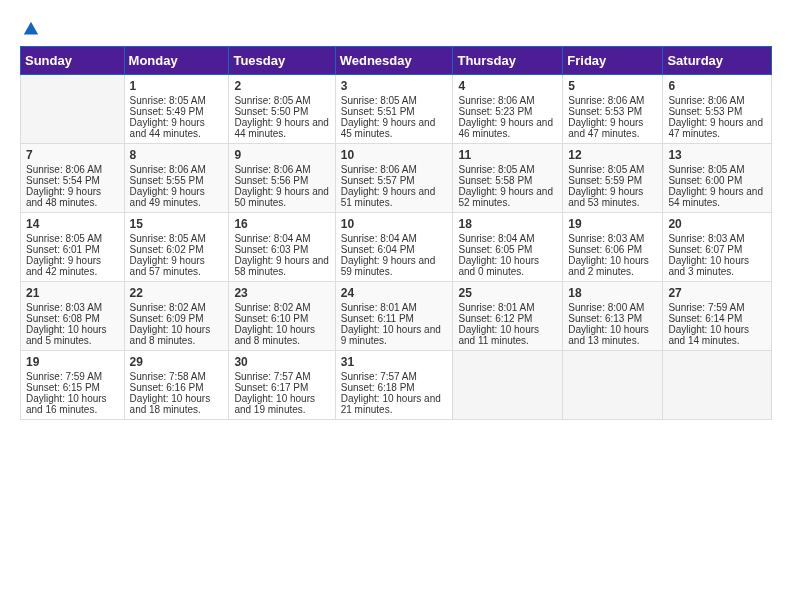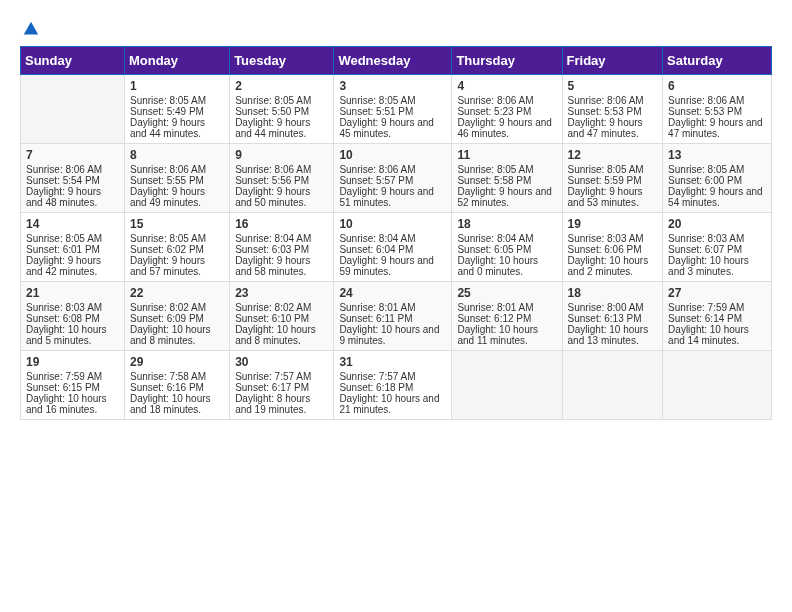--- a/index.html
+++ b/index.html
@@ -141,20 +141,20 @@
         <td><span class="day-num">22</span><span>Sunrise: 8:02 AM</span><br><span>Sunset: 6:09 PM</span><br><span>Daylight: 10 hours and 8 minutes.</span></td>
         <td><span class="day-num">23</span><span>Sunrise: 8:02 AM</span><br><span>Sunset: 6:10 PM</span><br><span>Daylight: 10 hours and 8 minutes.</span></td>
         <td><span class="day-num">24</span><span>Sunrise: 8:01 AM</span><br><span>Sunset: 6:11 PM</span><br><span>Daylight: 10 hours and 9 minutes.</span></td>
         <td><span class="day-num">25</span><span>Sunrise: 8:01 AM</span><br><span>Sunset: 6:12 PM</span><br><span>Daylight: 10 hours and 11 minutes.</span></td>
         <td><span class="day-num">18</span><span>Sunrise: 8:00 AM</span><br><span>Sunset: 6:13 PM</span><br><span>Daylight: 10 hours and 13 minutes.</span></td>
         <td><span class="day-num">27</span><span>Sunrise: 7:59 AM</span><br><span>Sunset: 6:14 PM</span><br><span>Daylight: 10 hours and 14 minutes.</span></td>
       </tr>
       <tr>
         <td><span class="day-num">19</span><span>Sunrise: 7:59 AM</span><br><span>Sunset: 6:15 PM</span><br><span>Daylight: 10 hours and 16 minutes.</span></td>
         <td><span class="day-num">29</span><span>Sunrise: 7:58 AM</span><br><span>Sunset: 6:16 PM</span><br><span>Daylight: 10 hours and 18 minutes.</span></td>
-        <td><span class="day-num">30</span><span>Sunrise: 7:57 AM</span><br><span>Sunset: 6:17 PM</span><br><span>Daylight: 8 hours and 19 minutes.</span></td>
+        <td><span class="day-num">30</span><span>Sunrise: 7:57 AM</span><br><span>Sunset: 6:17 PM</span><br><span>Daylight: 10 hours and 19 minutes.</span></td>
         <td><span class="day-num">31</span><span>Sunrise: 7:57 AM</span><br><span>Sunset: 6:18 PM</span><br><span>Daylight: 10 hours and 21 minutes.</span></td>
         <td class="empty-cell"></td>
         <td class="empty-cell"></td>
         <td class="empty-cell"></td>
       </tr>
     </tbody>
 </table>
 
 </body></html>

